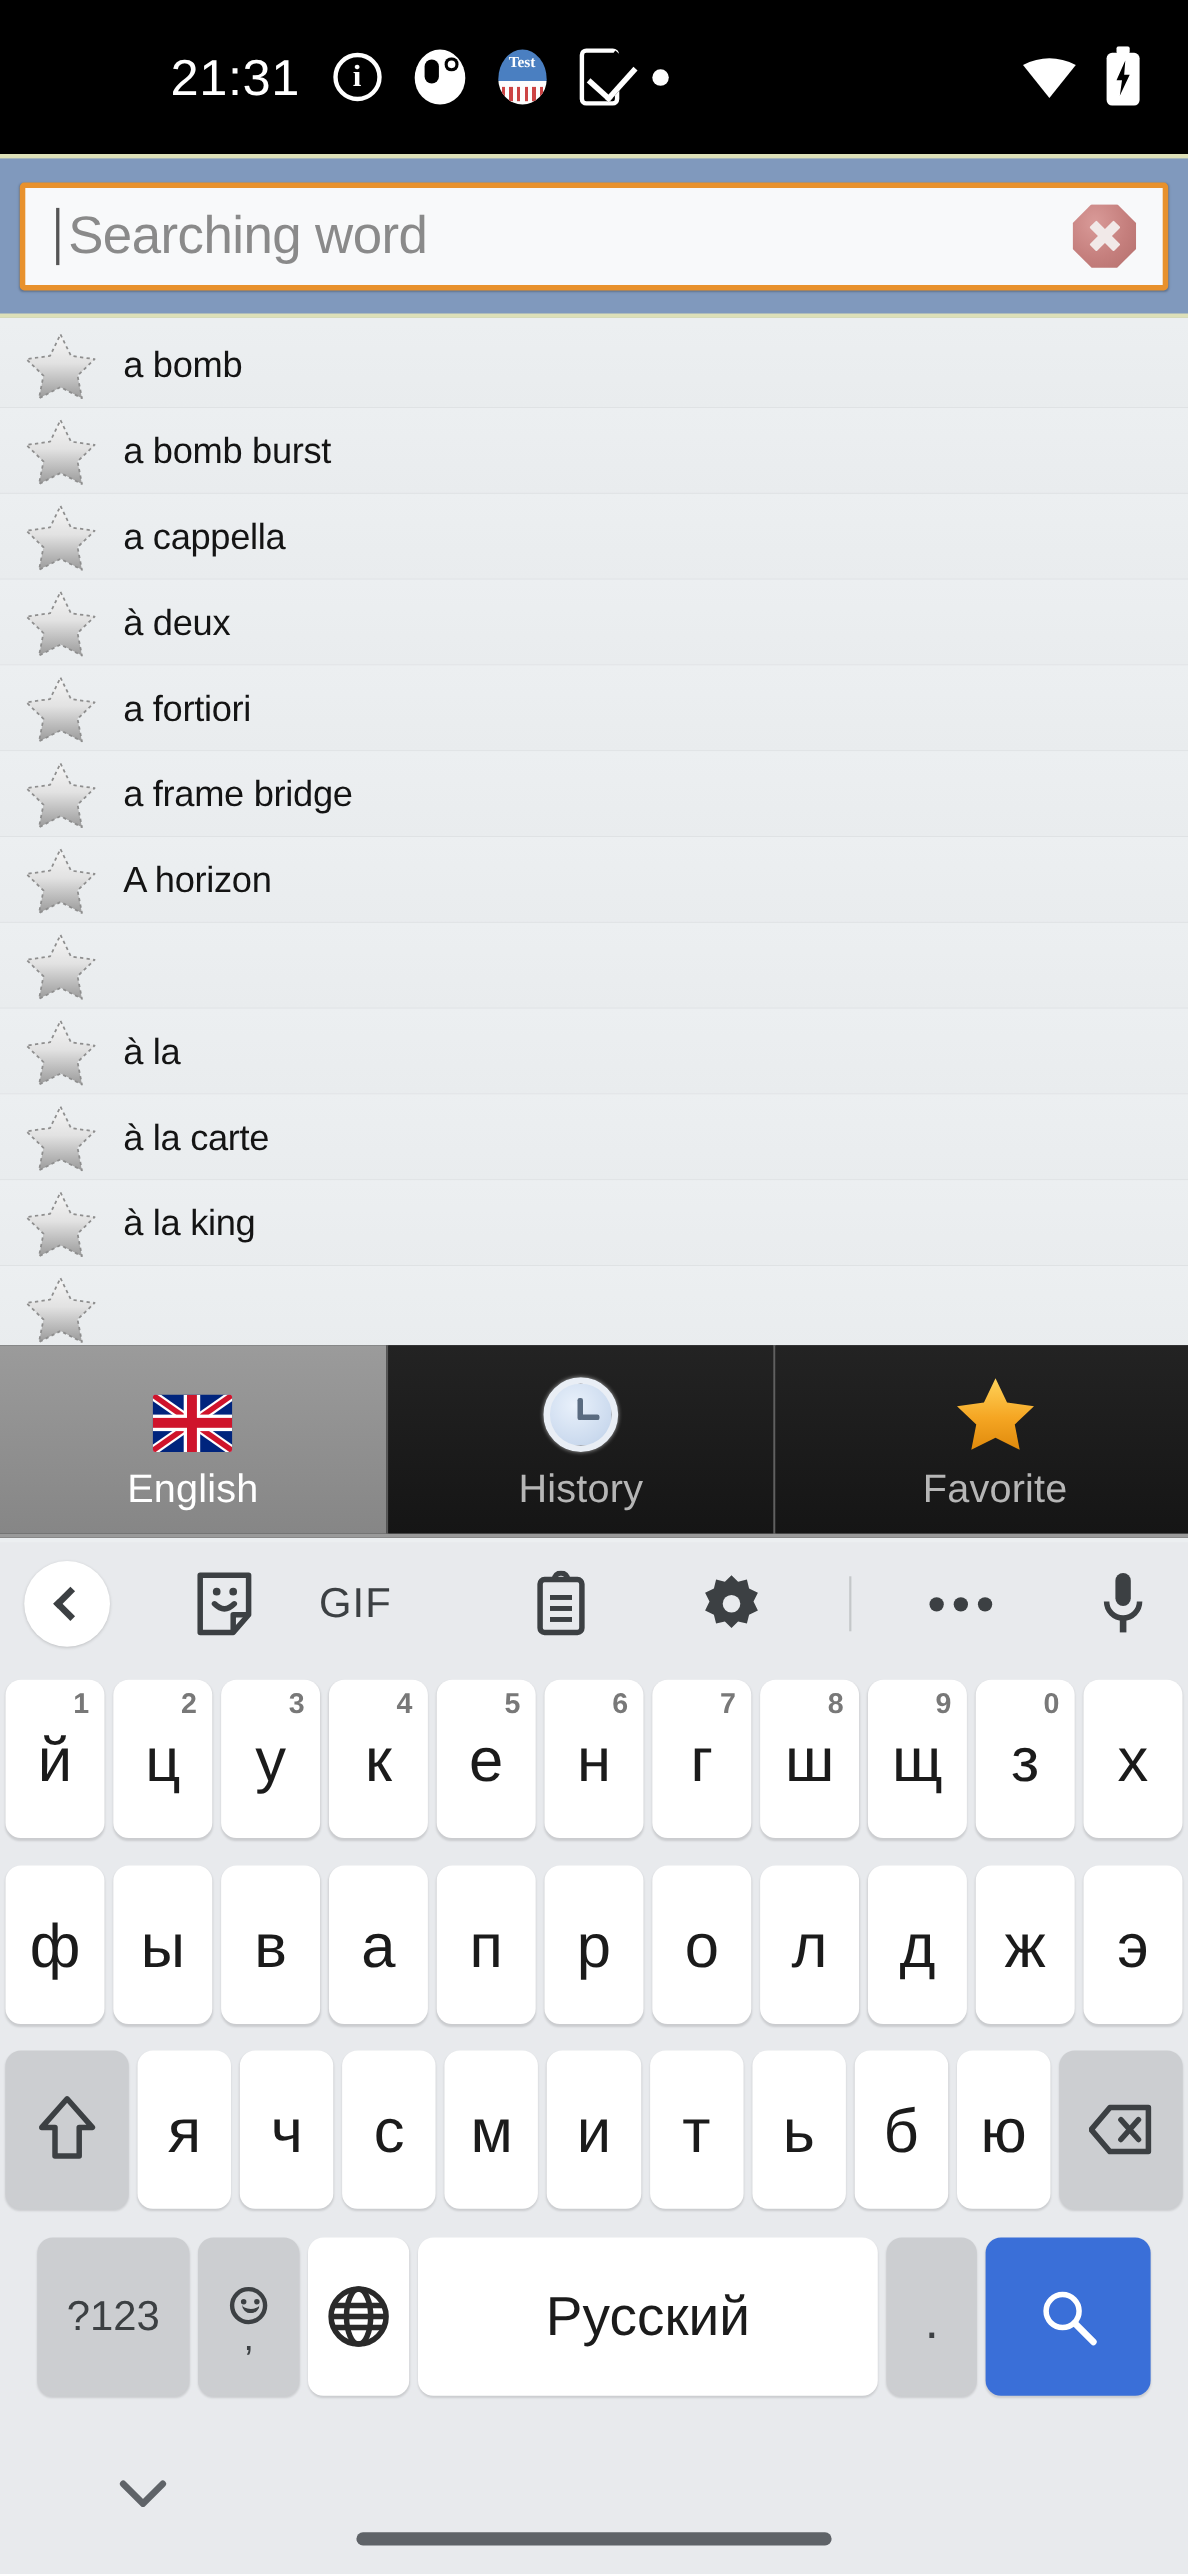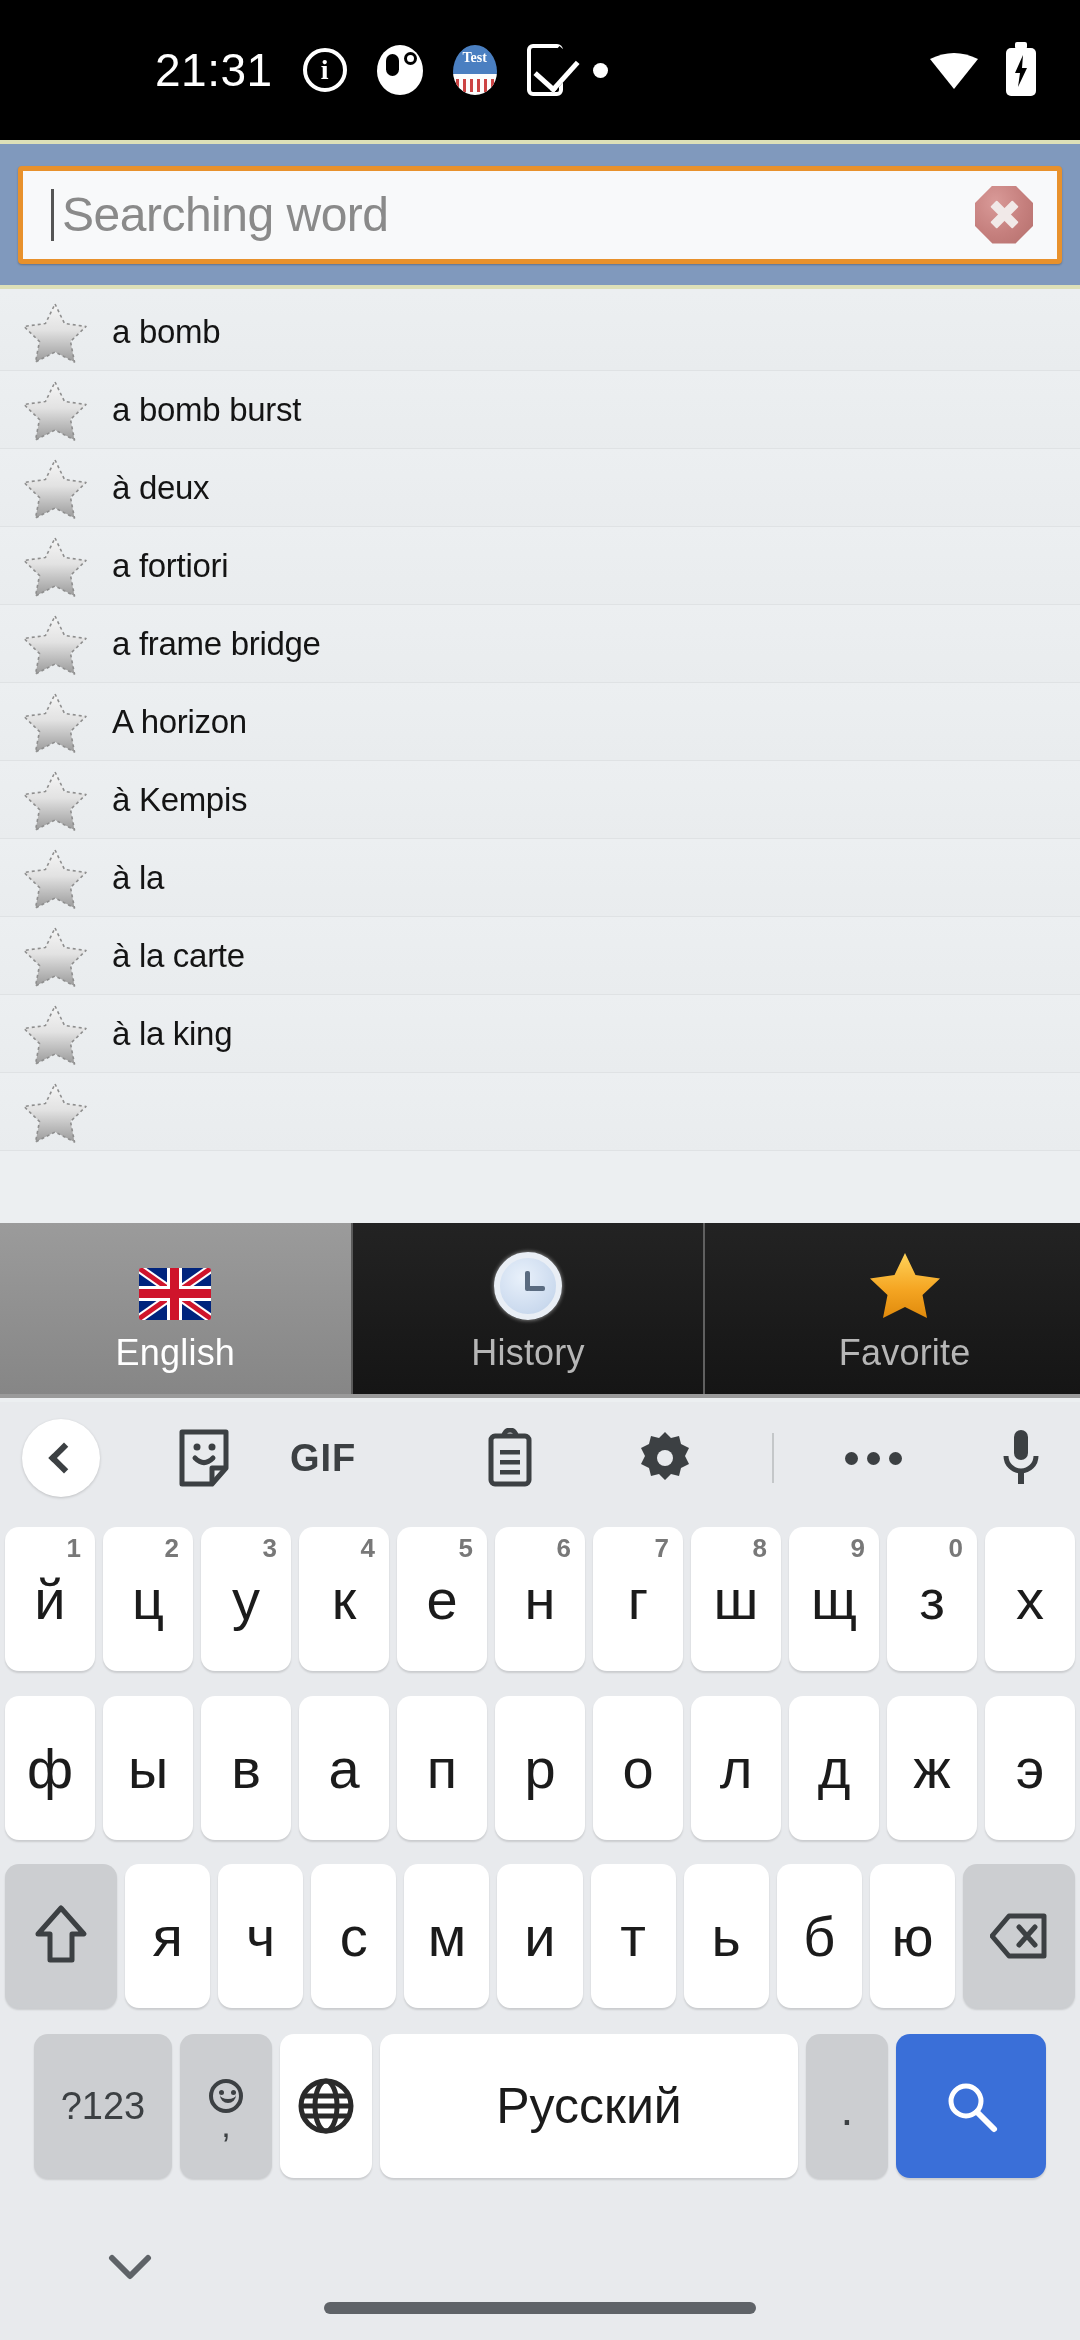--- a/index.html
+++ b/index.html
@@ -144,21 +144,21 @@
   .kb-toolbar { height: 112px; display:flex; align-items:center; position:relative; }
   .kb-tool { display:flex; align-items:center; justify-content:center; color:#3c4043; }
   .tool-back {
     position:absolute; left: 22px; width: 78px; height: 78px; border-radius:50%;
     background:#fff; display:flex; align-items:center; justify-content:center;
     box-shadow: 0 1px 3px rgba(0,0,0,.18);
   }
   .chev-l { width: 22px; height: 22px; border-left:6px solid #3c4043; border-bottom:6px solid #3c4043;
     transform: rotate(45deg); margin-left: 6px; }
   .tool-sticker { position:absolute; left: 178px; }
-  .tool-gif { position:absolute; left: 290px; font-size: 38px; font-weight:bold; color:#3c4043;
+  .tool-gif { position:absolute; left: 290px; font-size: 38px; font-weight:normal; color:#3c4043;
     font-family:"Liberation Sans", sans-serif; letter-spacing:1px;}
   .tool-clip { position:absolute; left: 487px; }
   .tool-gear { position:absolute; left: 637px; }
   .tool-div { position:absolute; left: 772px; width:2px; height:50px; background:#c4c7c9; }
   .tool-more { position:absolute; left: 845px; display:flex; gap:9px; }
   .tool-more i { width:13px; height:13px; background:#3c4043; border-radius:50%; display:block;}
   .tool-mic { position:absolute; right: 38px; }
 
   .kb-row { display:flex; justify-content:center; align-items:center; gap: 8px; }
   .kb-row.r1 { height: 170px; padding: 0 5px; }
@@ -279,20 +279,35 @@
             </defs>
             <path d="M33 3 L42.5 22.5 L64 25.5 L48.5 40.5 L52.5 61 L33 51 L13.5 61 L17.5 40.5 L2 25.5 L23.5 22.5 Z" fill="url(#sg1)" stroke="#8e8e8e" stroke-width="1.6" stroke-dasharray="3 3" stroke-linejoin="round"></path>
           </svg>
         </span>
         <span class="word-label">a bomb burst</span>
       </div>
       <div class="word-row">
         <span class="star">
           <svg width="66" height="62" viewBox="0 0 66 62">
             <defs>
+              <linearGradient id="sg2" x1="0" y1="0" x2="0" y2="1">
+                <stop offset="0%" stop-color="#f6f6f6"></stop>
+                <stop offset="45%" stop-color="#e2e2e2"></stop>
+                <stop offset="100%" stop-color="#9b9b9b"></stop>
+              </linearGradient>
+            </defs>
+            <path d="M33 3 L42.5 22.5 L64 25.5 L48.5 40.5 L52.5 61 L33 51 L13.5 61 L17.5 40.5 L2 25.5 L23.5 22.5 Z" fill="url(#sg2)" stroke="#8e8e8e" stroke-width="1.6" stroke-dasharray="3 3" stroke-linejoin="round"></path>
+          </svg>
+        </span>
+        <span class="word-label">a cappella</span>
+      </div>
+      <div class="word-row">
+        <span class="star">
+          <svg width="66" height="62" viewBox="0 0 66 62">
+            <defs>
               <linearGradient id="sg3" x1="0" y1="0" x2="0" y2="1">
                 <stop offset="0%" stop-color="#f6f6f6"></stop>
                 <stop offset="45%" stop-color="#e2e2e2"></stop>
                 <stop offset="100%" stop-color="#9b9b9b"></stop>
               </linearGradient>
             </defs>
             <path d="M33 3 L42.5 22.5 L64 25.5 L48.5 40.5 L52.5 61 L33 51 L13.5 61 L17.5 40.5 L2 25.5 L23.5 22.5 Z" fill="url(#sg3)" stroke="#8e8e8e" stroke-width="1.6" stroke-dasharray="3 3" stroke-linejoin="round"></path>
           </svg>
         </span>
         <span class="word-label">à deux</span>
@@ -348,21 +363,20 @@
             <defs>
               <linearGradient id="sg7" x1="0" y1="0" x2="0" y2="1">
                 <stop offset="0%" stop-color="#f6f6f6"></stop>
                 <stop offset="45%" stop-color="#e2e2e2"></stop>
                 <stop offset="100%" stop-color="#9b9b9b"></stop>
               </linearGradient>
             </defs>
             <path d="M33 3 L42.5 22.5 L64 25.5 L48.5 40.5 L52.5 61 L33 51 L13.5 61 L17.5 40.5 L2 25.5 L23.5 22.5 Z" fill="url(#sg7)" stroke="#8e8e8e" stroke-width="1.6" stroke-dasharray="3 3" stroke-linejoin="round"></path>
           </svg>
         </span>
-        <span class="word-label">à Kempis</span>
       </div>
       <div class="word-row">
         <span class="star">
           <svg width="66" height="62" viewBox="0 0 66 62">
             <defs>
               <linearGradient id="sg8" x1="0" y1="0" x2="0" y2="1">
                 <stop offset="0%" stop-color="#f6f6f6"></stop>
                 <stop offset="45%" stop-color="#e2e2e2"></stop>
                 <stop offset="100%" stop-color="#9b9b9b"></stop>
               </linearGradient>

